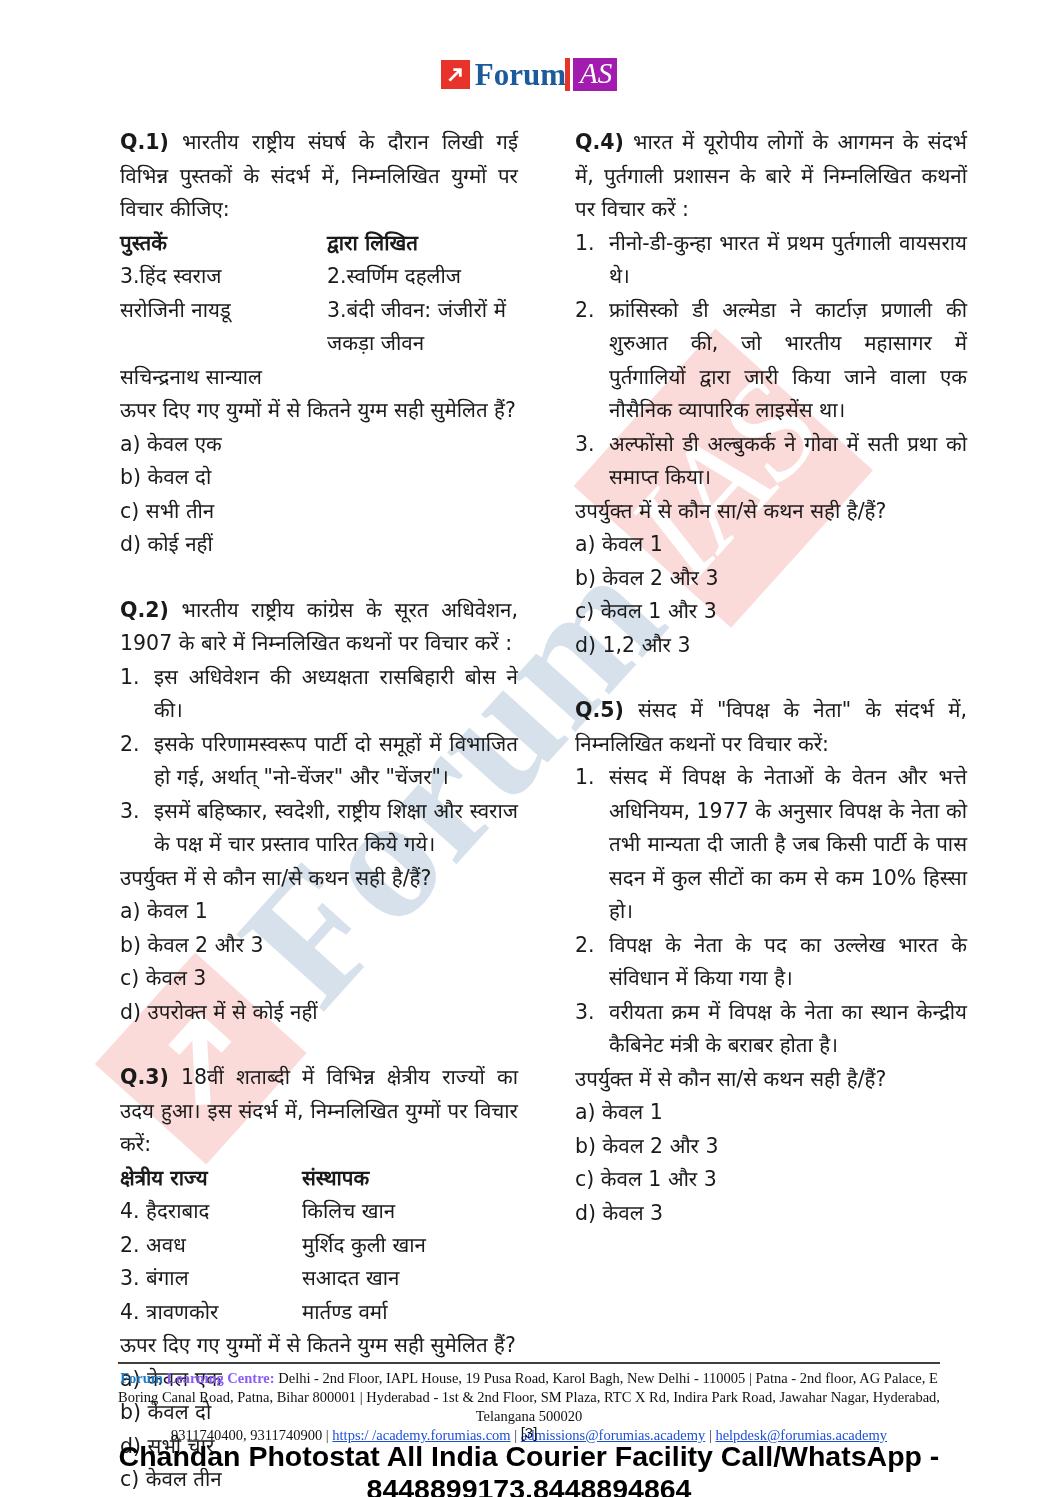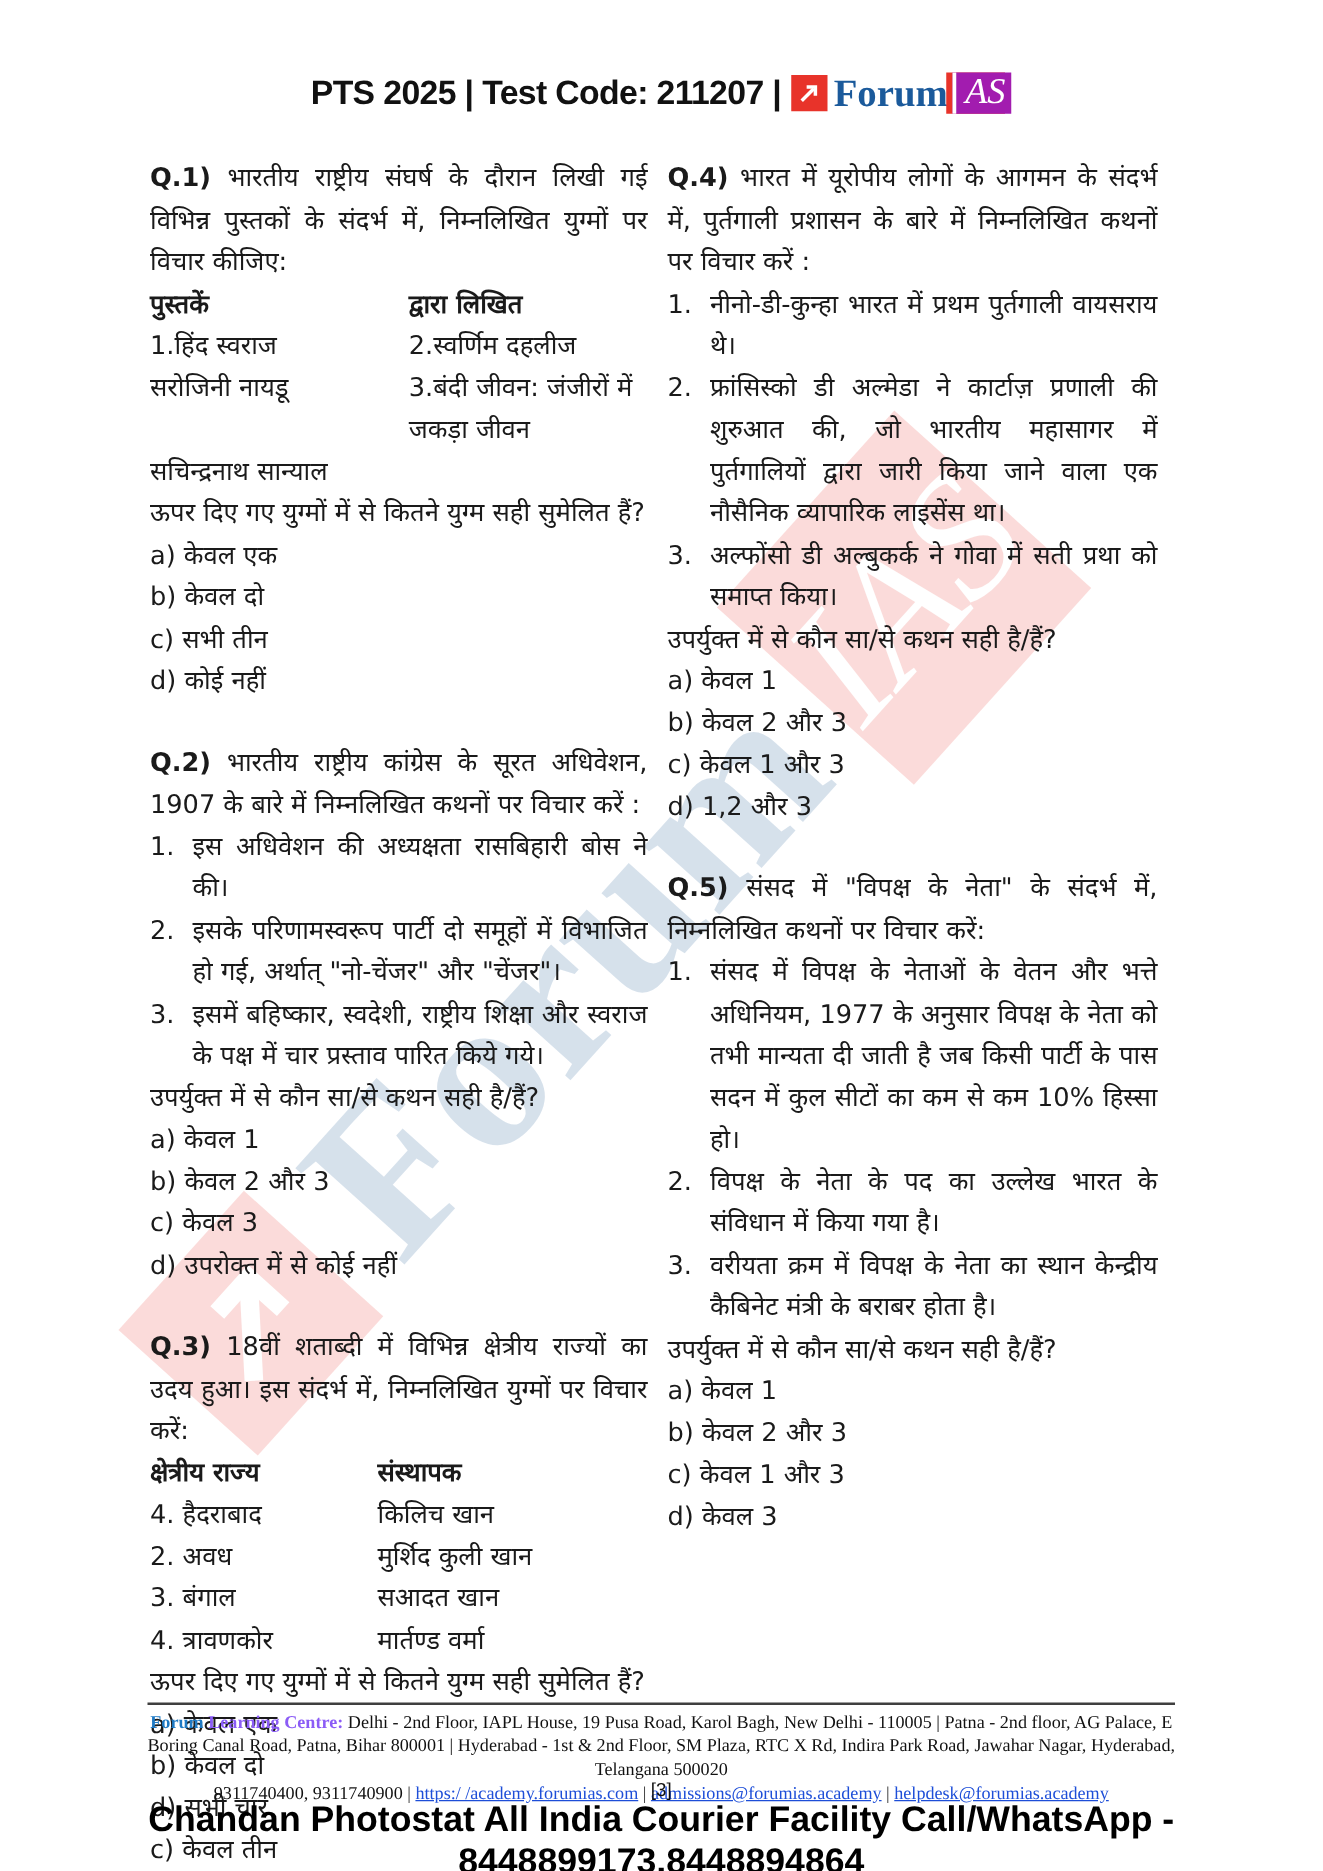--- a/index.html
+++ b/index.html
@@ -58,21 +58,21 @@
   }
   .wm-ias{
     width:212px;height:212px;background:#e8332a;flex:none;
     display:flex;align-items:center;justify-content:center;
     font-family:"Liberation Serif",serif;font-style:italic;
     font-size:140px;color:#ffffff;
   }
   
   .col{position:absolute;top:126px;font-size:20.5px;line-height:33.5px;}
   .col-left{left:120px;width:398px;}
-  .col-right{left:534px;width:392px;}
+  .col-right{left:575px;width:392px;}
   .q{margin:0 0 32px 0;}
   .q-intro{margin:0;text-align:justify;}
   .q-num{font-weight:bold;}
   .pair-grid{display:grid;}
   .pair-grid-q1{grid-template-columns:207px 1fr;}
   .pair-grid-q3{grid-template-columns:182px 1fr;}
   .pair-head{font-weight:bold;}
   .stmt{display:flex;}
   .stmt-num{width:34px;flex:none;}
   .stmt-text{flex:1;text-align:justify;}
@@ -115,21 +115,20 @@
             <path d="M5 19 L16 8"></path>
             <path d="M9.5 6.5 H17.5 V14.5"></path>
           </g>
         </svg>
     </div>
     <div class="wm-forum">Forum</div>
     <div class="wm-ias">IAS</div>
   </div>
 
   <div class="header">
-    <span class="header-title">PTS 2025 | Test Code: 211207 |</span>
     <span class="logo">
       <span class="logo-arrow-box">
         <svg viewBox="0 0 24 24">
             <g stroke="#ffffff" stroke-width="3.2" fill="none">
               <path d="M5 19 L16 8"></path>
               <path d="M9.5 6.5 H17.5 V14.5"></path>
             </g>
           </svg>
       </span>
       <span class="logo-forum">Forum</span>
@@ -137,21 +136,21 @@
     </span>
   </div>
 
   <div class="col col-left">
 
     <div class="q">
       <p class="q-intro"><span class="q-num">Q.1)</span> <span>भारतीय राष्ट्रीय संघर्ष के दौरान लिखी गई विभिन्न पुस्तकों के संदर्भ में, निम्नलिखित युग्मों पर विचार कीजिए:</span></p>
       <div class="pair-grid pair-grid-q1">
         <div class="pair-head">पुस्तकें</div>
         <div class="pair-head">द्वारा लिखित</div>
-        <div>1.हिंद स्वराज</div>
+        <div>3.हिंद स्वराज</div>
         <div>2.स्वर्णिम दहलीज</div>
         <div>सरोजिनी नायडू</div>
         <div>3.बंदी जीवन: जंजीरों में जकड़ा जीवन</div>
         <div>सचिन्द्रनाथ सान्याल</div>
       </div>
       <div>ऊपर दिए गए युग्मों में से कितने युग्म सही सुमेलित हैं?</div>
       <div class="option">a) केवल एक</div>
       <div class="option">b) केवल दो</div>
       <div class="option">c) सभी तीन</div>
       <div class="option">d) कोई नहीं</div>

